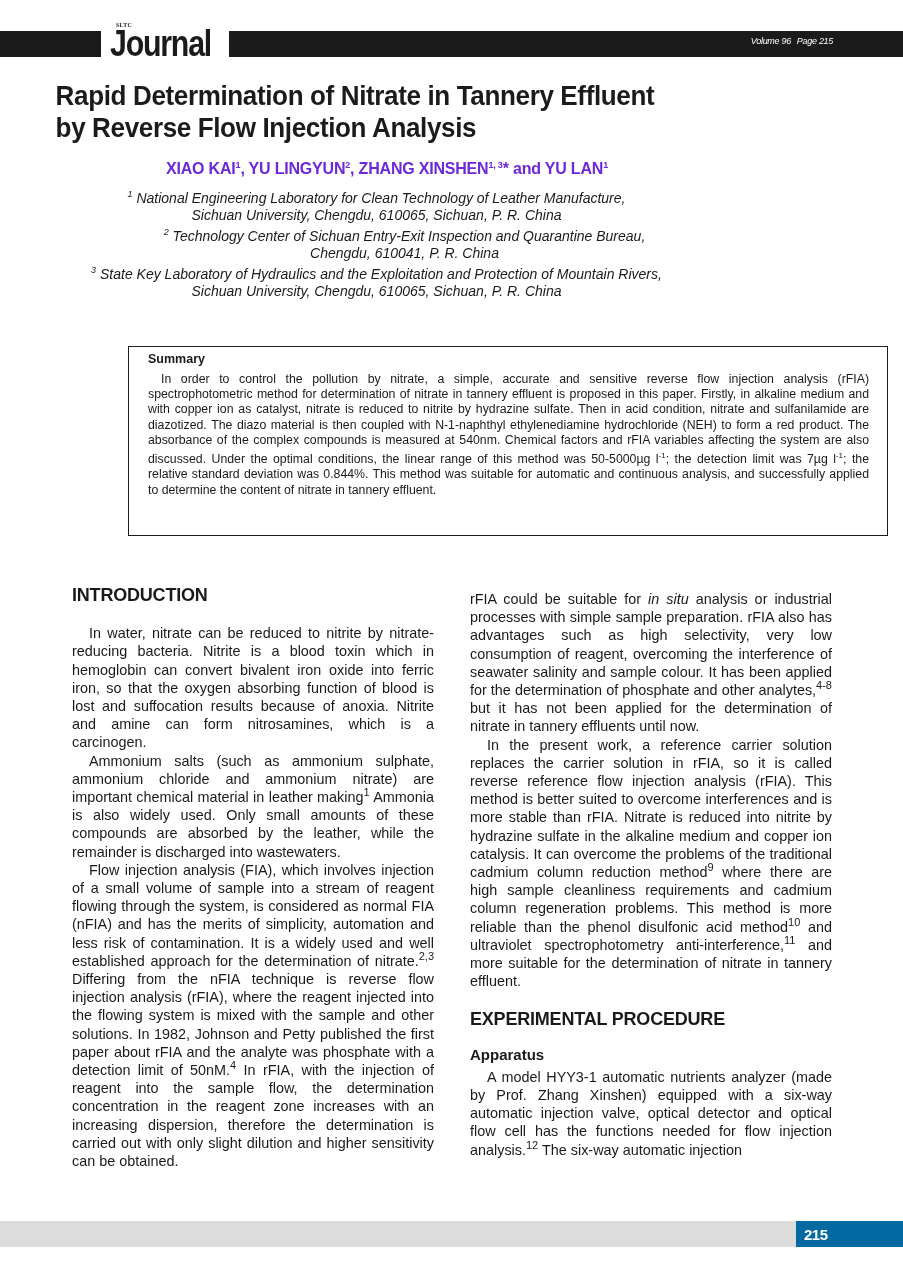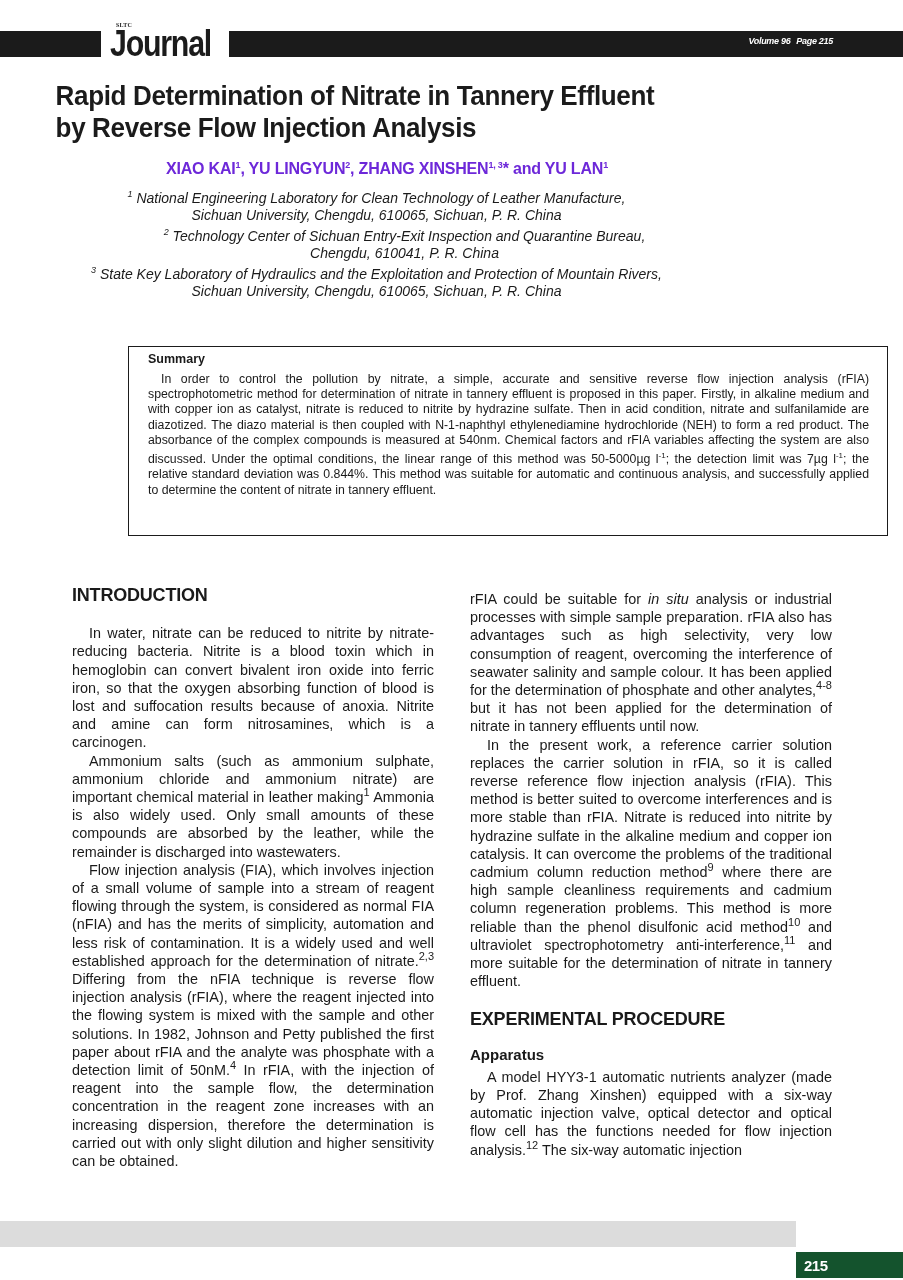--- a/index.html
+++ b/index.html
@@ -4,21 +4,21 @@
 <style>
   html, body { margin: 0; padding: 0; background: #ffffff; }
   body { width: 903px; height: 1280px; position: relative; overflow: hidden; color: #1a1a1a; font-family: "Liberation Sans", sans-serif; }
 
   
   .hdr-bar-left { position: absolute; left: 0; top: 31px; width: 101px; height: 26px; background: #1b1b1b; }
   .hdr-bar-right { position: absolute; left: 229px; top: 31px; width: 674px; height: 26px; background: #1b1b1b; }
   .logo { position: absolute; left: 110px; top: 22px; height: 44px; }
   .logo-sltc { position: absolute; left: 6px; top: 0px; font-family: "Liberation Serif", serif; font-size: 6px; font-weight: bold; letter-spacing: 0.2px; color: #1b1b1b; }
   .logo-word { position: absolute; left: 0; top: 2px; font-family: "Liberation Sans", sans-serif; font-size: 37px; font-weight: bold; letter-spacing: -1.5px; color: #1b1b1b; transform: scaleX(0.82); transform-origin: left top; line-height: 40px; }
-  .hdr-vol { position: absolute; right: 70px; top: 36px; color: #ffffff; font-size: 9px; font-style: italic; letter-spacing: -0.3px; font-weight: bold; }
+  .hdr-vol { position: absolute; right: 70px; top: 36px; color: #ffffff; font-size: 9px; font-style: italic; letter-spacing: -0.3px; }
   .hdr-vol span { margin-left: 6px; }
 
   
   .title { position: absolute; left: 16px; top: 80px; width: 903px; text-align: left; font-family: "Liberation Sans", sans-serif; font-weight: bold; font-size: 28px; line-height: 32px; color: #1b1b1b; letter-spacing: -0.4px; padding-left: 8px; }
   .title .line { display: block; transform: scaleX(0.93); }
 
   .authors { position: absolute; left: 0; top: 160px; width: 774px; text-align: center; font-weight: bold; font-size: 16px; color: #6d28d9; letter-spacing: -0.2px; }
   .authors sup { font-size: 9px; }
 
   .affil { position: absolute; left: 0; width: 753px; text-align: center; font-style: italic; font-size: 14px; line-height: 17px; color: #1b1b1b; }
@@ -41,21 +41,21 @@
   .col p.noind { text-indent: 0; }
   .col sup { font-size: 11px; line-height: 0; }
   .sec-h { font-weight: bold; font-size: 18px; margin: 0 0 20px 0; letter-spacing: -0.2px; }
   .sec-h2 { margin: 20px 0 17px 0; }
   .sub-h { font-weight: bold; font-size: 15px; margin: 0 0 4px 0; }
 
   .footnote { position: absolute; left: 72px; top: 1224px; font-size: 10px; color: #1b1b1b; }
 
   
   .foot-bar { position: absolute; left: 0; top: 1221px; width: 796px; height: 26px; background: #dcdcdc; }
-  .foot-num-box { position: absolute; left: 796px; top: 1252px; width: 107px; height: 26px; background: #14532d; }
+  .foot-num-box { position: absolute; left: 796px; top: 1221px; width: 107px; height: 26px; background: #0369a1; }
   .foot-num { position: absolute; left: 8px; top: 5px; color: #ffffff; font-weight: bold; font-size: 15px; letter-spacing: -0.5px; }
 </style>
 </head>
 <body>
 
 <div class="hdr-bar-left"></div>
 <div class="logo">
   <span class="logo-sltc">SLTC</span>
   <span class="logo-word">Journal</span>
 </div>

